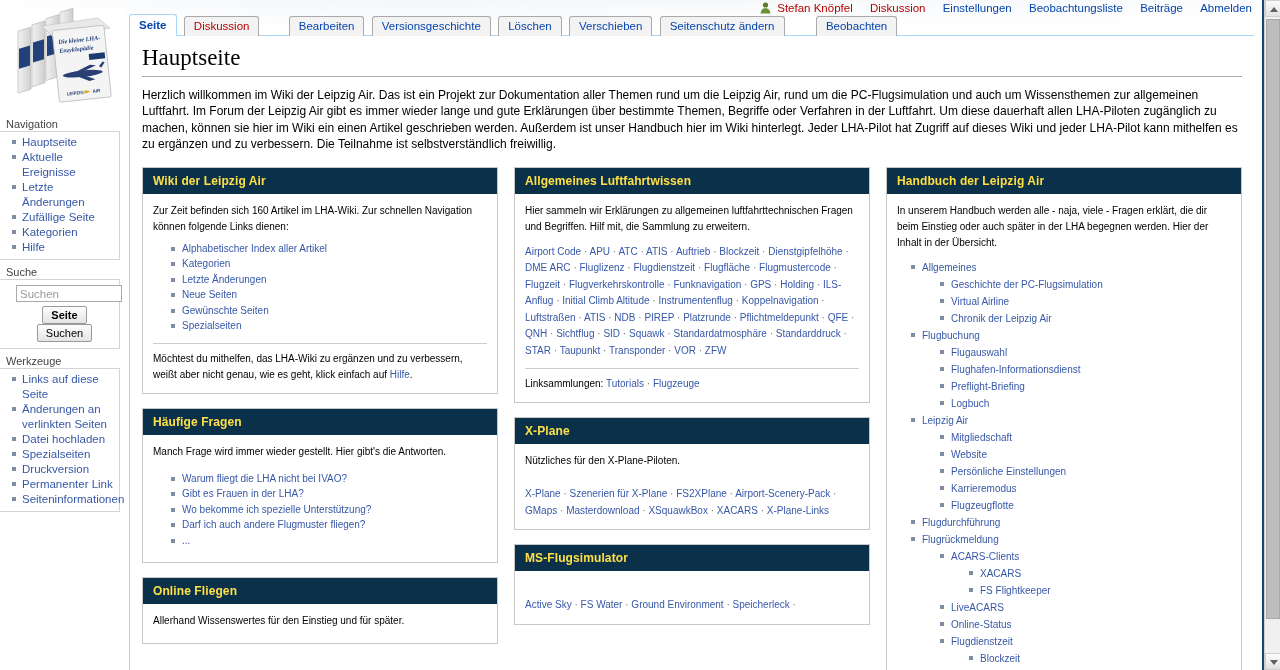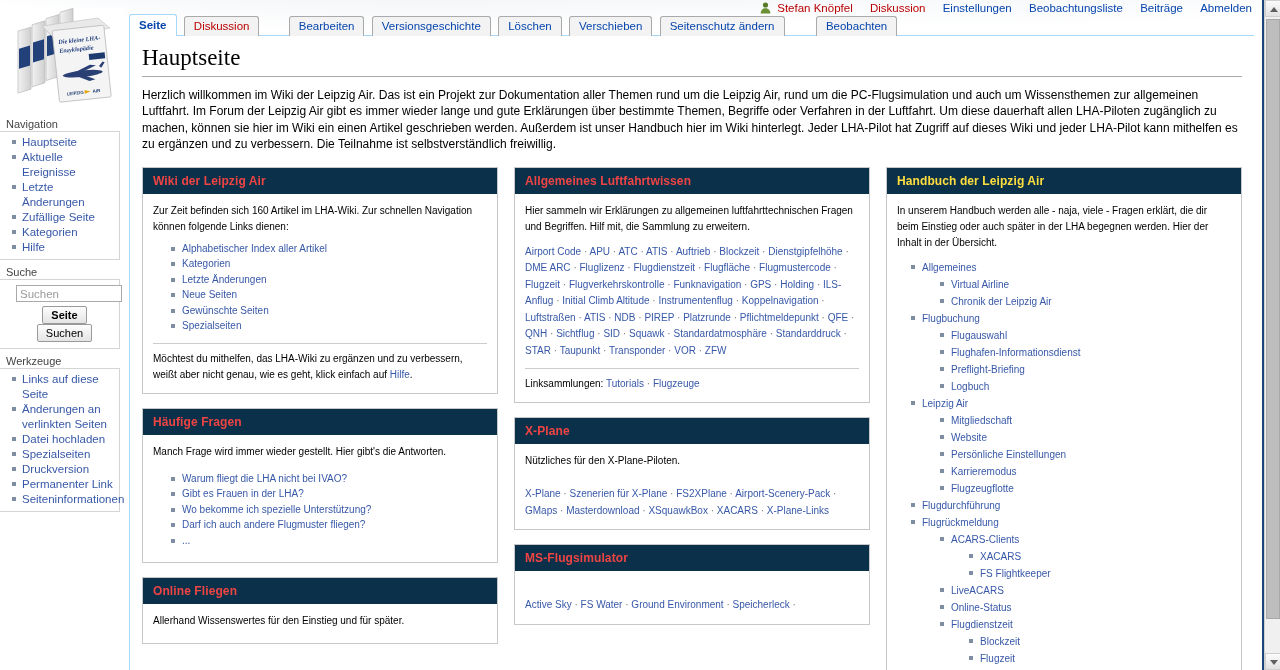--- a/index.html
+++ b/index.html
@@ -128,21 +128,21 @@
   }
   .col { width: 356px; flex: 0 0 356px; }
 
   .portal {
     border: 1px solid #c8c8c8;
     background: #ffffff;
     margin-bottom: 14px;
   }
   .portal-header {
     background: #0b3049;
-    color: #ef4444;
+    color: #fde047;
     font-weight: bold;
     font-size: 12px;
     padding: 6px 10px;
     letter-spacing: .1px;
   }
   .portal-header.gold { color: #ffdf3f; }
   .portal-body {
     padding: 9px 10px 10px 10px;
     font-size: 10px;
     line-height: 16px;
@@ -515,20 +515,21 @@
       </div>
 
       <div class="col">
         <div class="portal">
           <div class="portal-header gold">Handbuch der Leipzig Air</div>
           <div class="portal-body">
             <p>In unserem Handbuch werden alle - naja, viele - Fragen erklärt, die dir beim Einstieg oder auch später in der LHA begegnen werden. Hier der Inhalt in der Übersicht.</p>
             <ul class="hb">
               <li><a href="#">Allgemeines</a>
                 <ul>
+                  <li><a href="#">Geschichte der PC-Flugsimulation</a></li>
                   <li><a href="#">Virtual Airline</a></li>
                   <li><a href="#">Chronik der Leipzig Air</a></li>
                 </ul>
               </li>
               <li><a href="#">Flugbuchung</a>
                 <ul>
                   <li><a href="#">Flugauswahl</a></li>
                   <li><a href="#">Flughafen-Informationsdienst</a></li>
                   <li><a href="#">Preflight-Briefing</a></li>
                   <li><a href="#">Logbuch</a></li>

